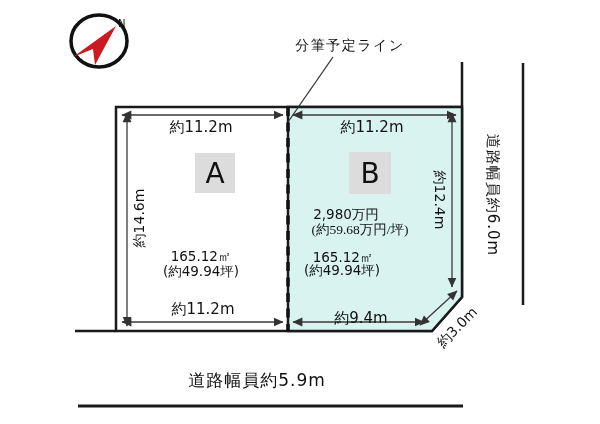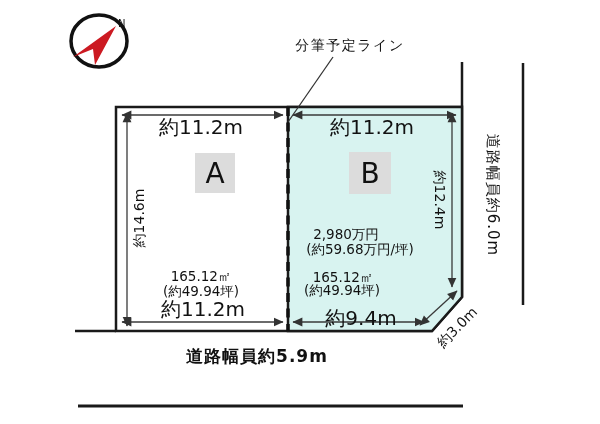--- a/index.html
+++ b/index.html
@@ -8,23 +8,23 @@
     font-family:"DejaVu Sans","Liberation Sans",sans-serif;color:#111;
   }
   #shapes{position:absolute;left:0;top:0;}
   .txt{
     position:absolute;white-space:nowrap;color:#111;
     transform:translate(-50%,-50%);line-height:1;
   }
   .rot90{transform:translate(-50%,-50%) rotate(90deg);}
   .rotm90{transform:translate(-50%,-50%) rotate(-90deg);}
   .rotm45{transform:translate(-50%,-50%) rotate(-45deg);}
-  .dim{font-size:20px;}
+  .dim{font-size:15px;}
   .dim-sm{font-size:14px;}
-  .body-sm{font-size:13.5px;margin-top:20px;}
+  .body-sm{font-size:13.5px;}
   .plot-letter{
     position:absolute;transform:translate(-50%,-50%);
     width:40px;height:40px;background:#dcdcdc;
     display:flex;align-items:center;justify-content:center;
     font-size:28px;color:#111;
   }
   .road-label-bottom{font-size:17px;letter-spacing:1px;}
   .road-label-right{font-size:15px;letter-spacing:1px;}
   .callout{font-size:14px;letter-spacing:1.5px;text-align:center;}
 </style>
@@ -77,22 +77,22 @@
   <div class="txt dim-sm rotm90" style="left:139px;top:218px;">約14.6m</div>
   <div class="plot-letter" style="left:215px;top:173px;">A</div>
   <div class="txt body-sm" style="left:201px;top:257px;">165.12㎡</div>
   <div class="txt body-sm" style="left:201px;top:272px;">(約49.94坪)</div>
   <div class="txt dim" style="left:203px;top:309px;">約11.2m</div>
 
   <div class="txt dim" style="left:372px;top:127px;">約11.2m</div>
   <div class="txt dim-sm rot90" style="left:440px;top:200px;">約12.4m</div>
   <div class="plot-letter" style="left:370px;top:173px;width:42px;height:42px;">B</div>
   <div class="txt body-sm" style="left:346px;top:215px;">2,980万円</div>
-  <div class="txt body-sm" style="left:360px;top:230px;">(約59.68万円/坪)</div>
+  <div class="txt body-sm" style="left:360px;top:230px;font-family:Liberation Serif, serif;">(約59.68万円/坪)</div>
   <div class="txt body-sm" style="left:343px;top:258px;">165.12㎡</div>
   <div class="txt body-sm" style="left:342px;top:271px;">(約49.94坪)</div>
   <div class="txt dim" style="left:361px;top:318px;">約9.4m</div>
   <div class="txt dim-sm rotm45" style="left:457px;top:327px;">約3.0m</div>
 
   <div class="txt road-label-right rot90" style="left:492px;top:195px;">道路幅員約6.0m</div>
-  <div class="txt road-label-bottom" style="left:257px;top:356px;font-weight:bold;">道路幅員約5.9m</div>
+  <div class="txt road-label-bottom" style="left:257px;top:380px;">道路幅員約5.9m</div>
 
 </div>
 
 </body></html>

